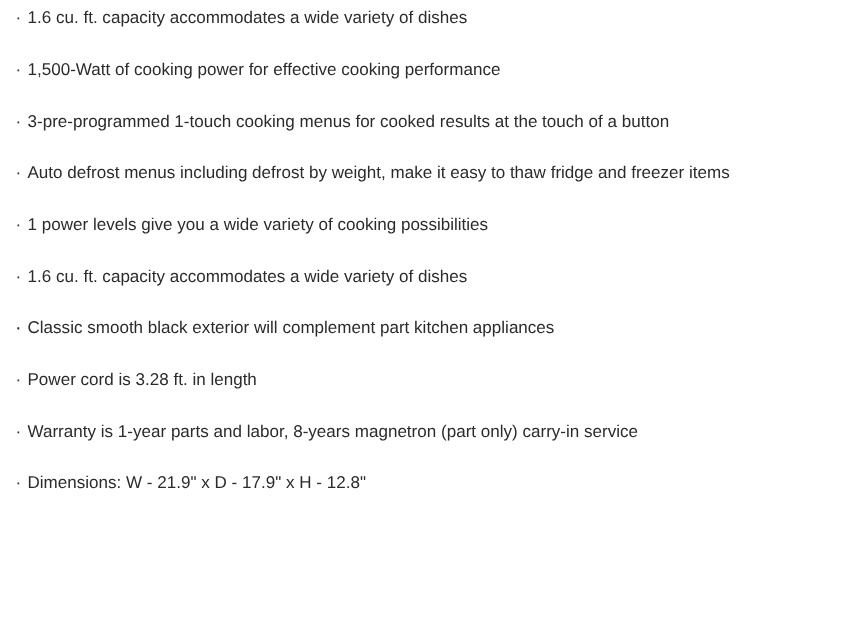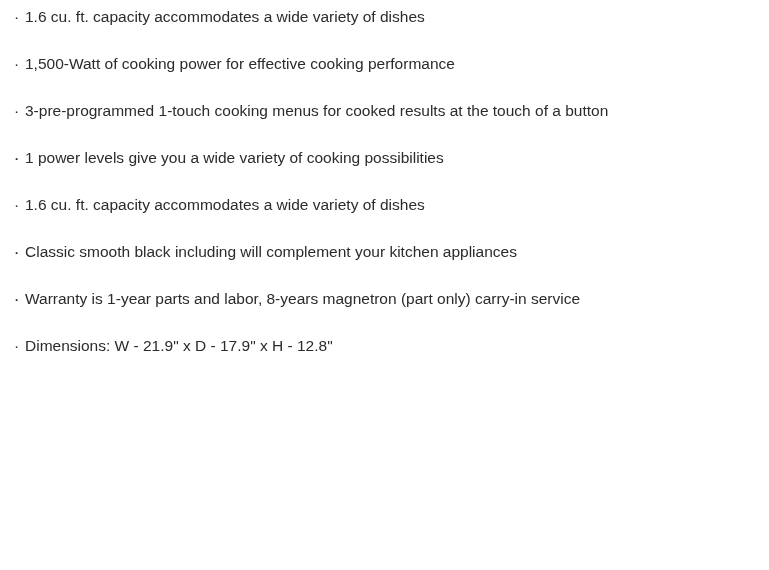--- a/index.html
+++ b/index.html
@@ -49,38 +49,40 @@
   <li class="feature-item">
     <span class="bullet">·</span>
     <span>1,500-Watt of cooking power for effective cooking performance</span>
   </li>
   <li class="feature-item">
     <span class="bullet">·</span>
     <span>3-pre-programmed 1-touch cooking menus for cooked results at the touch of a button</span>
   </li>
   <li class="feature-item">
     <span class="bullet">·</span>
+    <span>Auto defrost menus including defrost by weight, make it easy to thaw fridge and freezer items</span>
   </li>
   <li class="feature-item">
     <span class="bullet">·</span>
     <span>1 power levels give you a wide variety of cooking possibilities</span>
   </li>
   <li class="feature-item">
     <span class="bullet">·</span>
     <span>1.6 cu. ft. capacity accommodates a wide variety of dishes</span>
   </li>
   <li class="feature-item">
     <span class="bullet">·</span>
   </li>
   <li class="feature-item">
     <span class="bullet">·</span>
-    <span>Classic smooth black including will complement your kitchen appliances</span>
+    <span>Classic smooth black exterior will complement part kitchen appliances</span>
   </li>
   <li class="feature-item">
     <span class="bullet">·</span>
+    <span>Power cord is 3.28 ft. in length</span>
   </li>
   <li class="feature-item">
     <span class="bullet">·</span>
     <span>Warranty is 1-year parts and labor, 8-years magnetron (part only) carry-in service</span>
   </li>
   <li class="feature-item">
     <span class="bullet">·</span>
     <span>Dimensions: W - 21.9" x D - 17.9" x H - 12.8"</span>
   </li>
 </ul>

